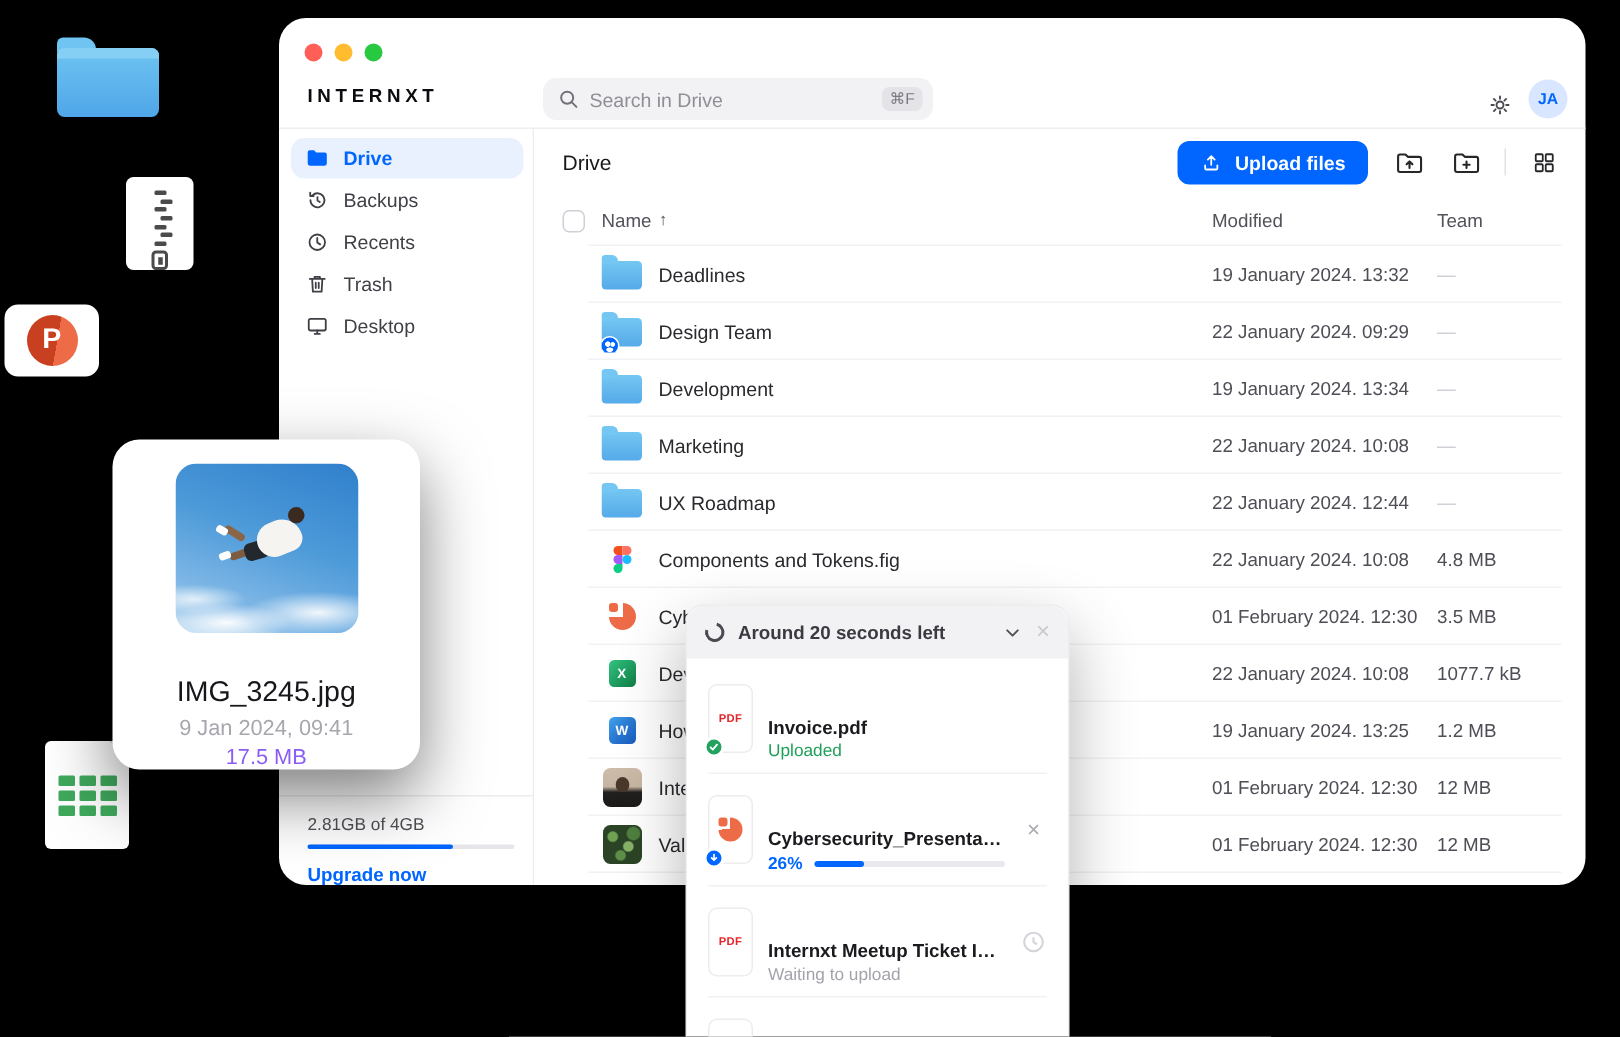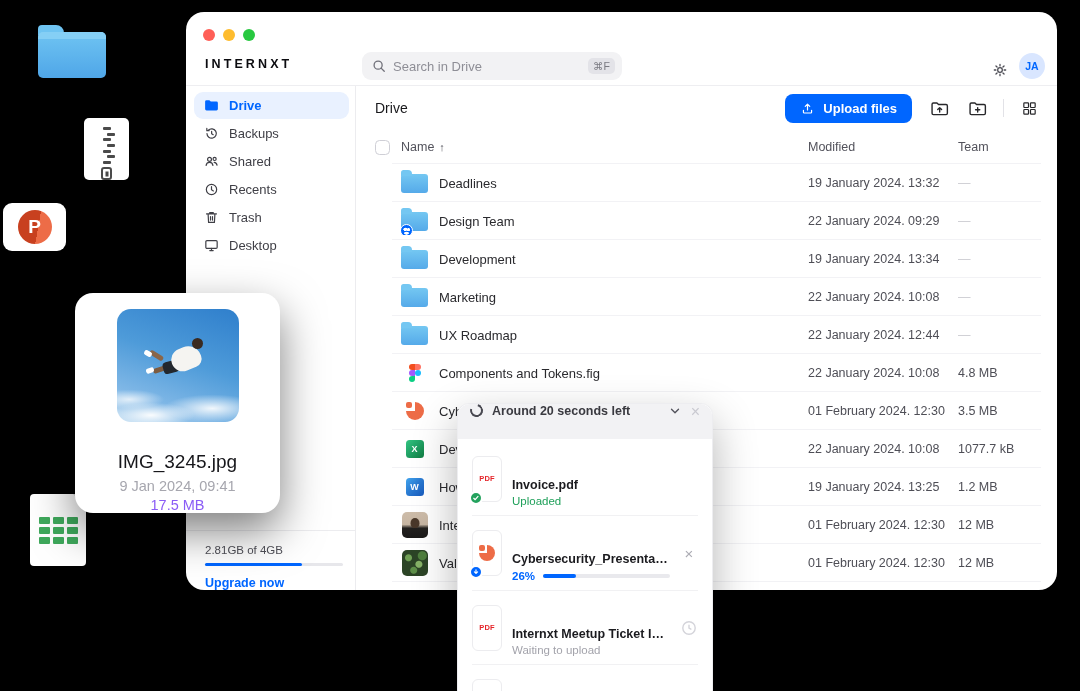--- a/index.html
+++ b/index.html
@@ -159,21 +159,21 @@
   .ph-plant { background:
       radial-gradient(circle at 25% 30%, #6FA054 0 3px, transparent 4px),
       radial-gradient(circle at 65% 55%, #86B267 0 3px, transparent 4px),
       radial-gradient(circle at 45% 78%, #5E8F49 0 3px, transparent 4px),
       radial-gradient(circle at 78% 22%, #4F7F3E 0 4px, transparent 5px), #2C4426; }
 
   
   .widget { position:absolute; left:457px; top:403px; width:256px; z-index:50; background:#fff;
     border-radius:12px; box-shadow:0 18px 44px rgba(0,0,0,.3); border:1px solid #EDEDF0; }
   .w-header { height:35px; background:#F2F2F4; border-radius:12px 12px 0 0; display:flex;
-    padding:0 12px; gap:9px; }
+    align-items:center; padding:0 12px; gap:9px; }
   .spinner { width:13px; height:13px; border:2px solid #4A4A52; border-top-color:transparent;
     border-radius:50%; transform:rotate(-30deg); }
   .w-title { flex:1; font-size:12.5px; font-weight:600; color:#3A3A40; }
   .w-close { font-size:16px; color:#C9C9D0; cursor:pointer; line-height:1; }
   .w-chevron { cursor:pointer; }
   .w-body { padding:3px 14px 6px; }
   .u-item { display:flex; align-items:center; gap:10px; padding:8px 0; }
   .u-item + .u-item { border-top:1px solid #F1F1F3; }
   .u-ico { width:30px; min-width:30px; height:46px; background:#fff; border:1px solid #ECECEF;
     border-radius:6px; display:flex; align-items:center; justify-content:center; position:relative; }
@@ -292,31 +292,20 @@
               <path d="M5.6 12a6.6 6.6 0 1 0 1.9-4.6"></path>
               <path d="M5.4 4.8v3.2h3.2"></path>
               <path d="M12.2 9v3.2l2.2 1.5"></path>
             </svg>
         </span>
         <span>Backups</span>
       </div>
       <div class="s-item">
         <span>
           <svg width="17" height="17" viewBox="0 0 24 24" fill="none" stroke="#3F3F46" stroke-width="1.7" stroke-linecap="round">
-              <circle cx="9.2" cy="9" r="2.7"></circle>
-              <path d="M4.4 17.4c.5-2.7 2.4-4.2 4.8-4.2s4.3 1.5 4.8 4.2"></path>
-              <circle cx="16.4" cy="8.4" r="2.2"></circle>
-              <path d="M15.8 13.2c2.1.2 3.6 1.6 4 3.8"></path>
-            </svg>
-        </span>
-        <span>Shared</span>
-      </div>
-      <div class="s-item">
-        <span>
-          <svg width="17" height="17" viewBox="0 0 24 24" fill="none" stroke="#3F3F46" stroke-width="1.7" stroke-linecap="round">
               <circle cx="12" cy="12" r="7.3"></circle>
               <path d="M12 8v4.2l2.7 1.8"></path>
             </svg>
         </span>
         <span>Recents</span>
       </div>
       <div class="s-item">
         <span>
           <svg width="17" height="17" viewBox="0 0 24 24" fill="none" stroke="#3F3F46" stroke-width="1.7" stroke-linecap="round" stroke-linejoin="round">
               <path d="M5 7h14M9.5 7V5h5v2M7.2 7l.7 12h8.2l.7-12"></path>

